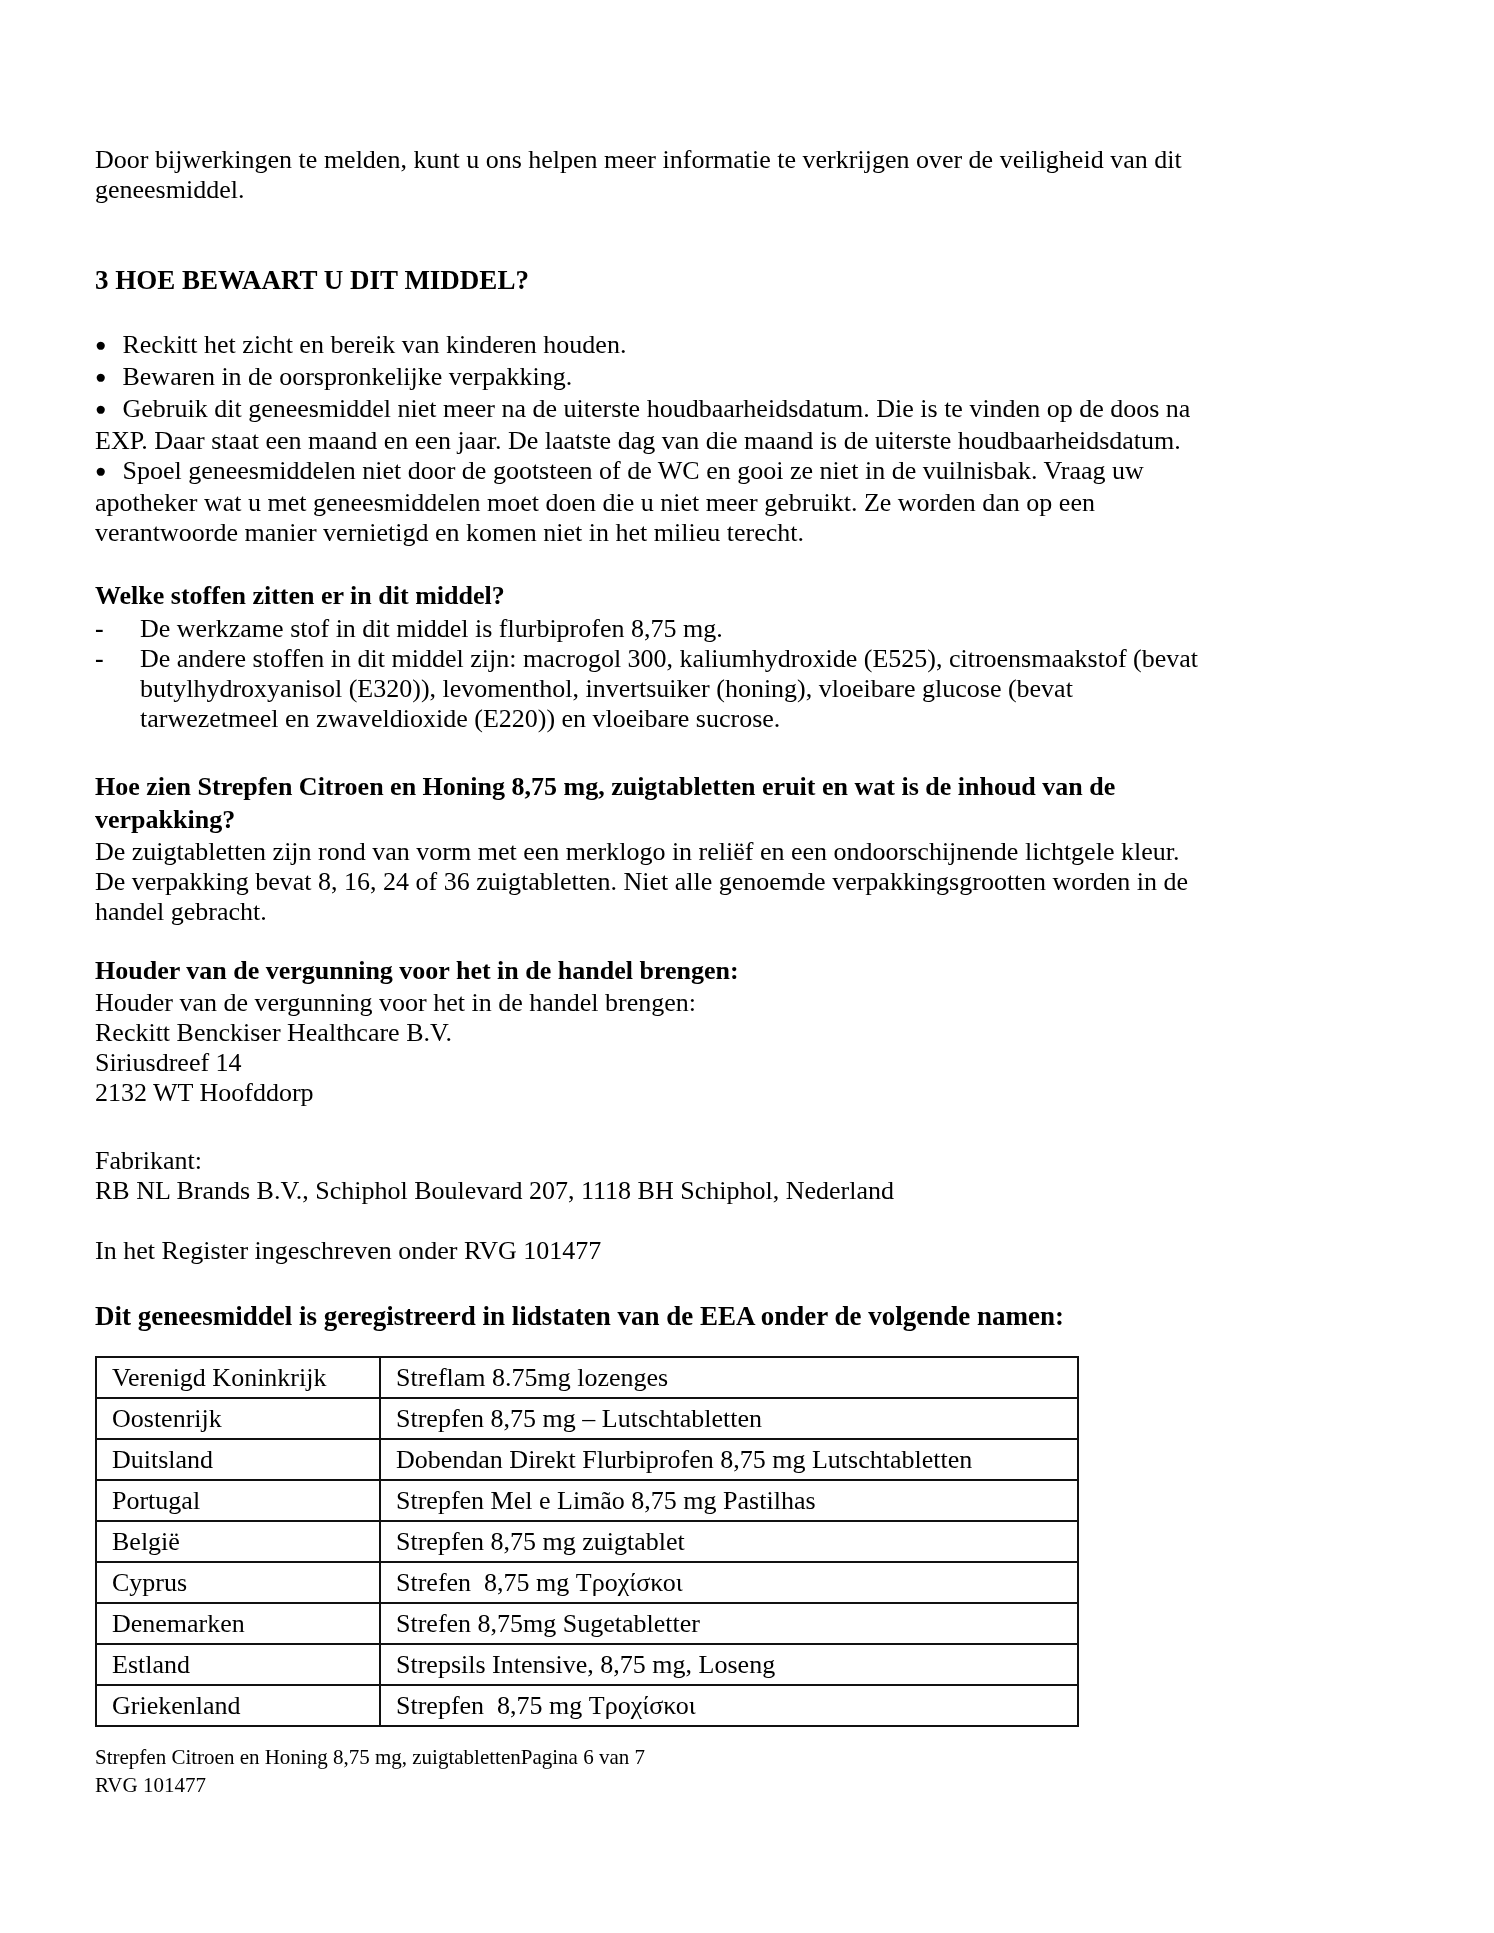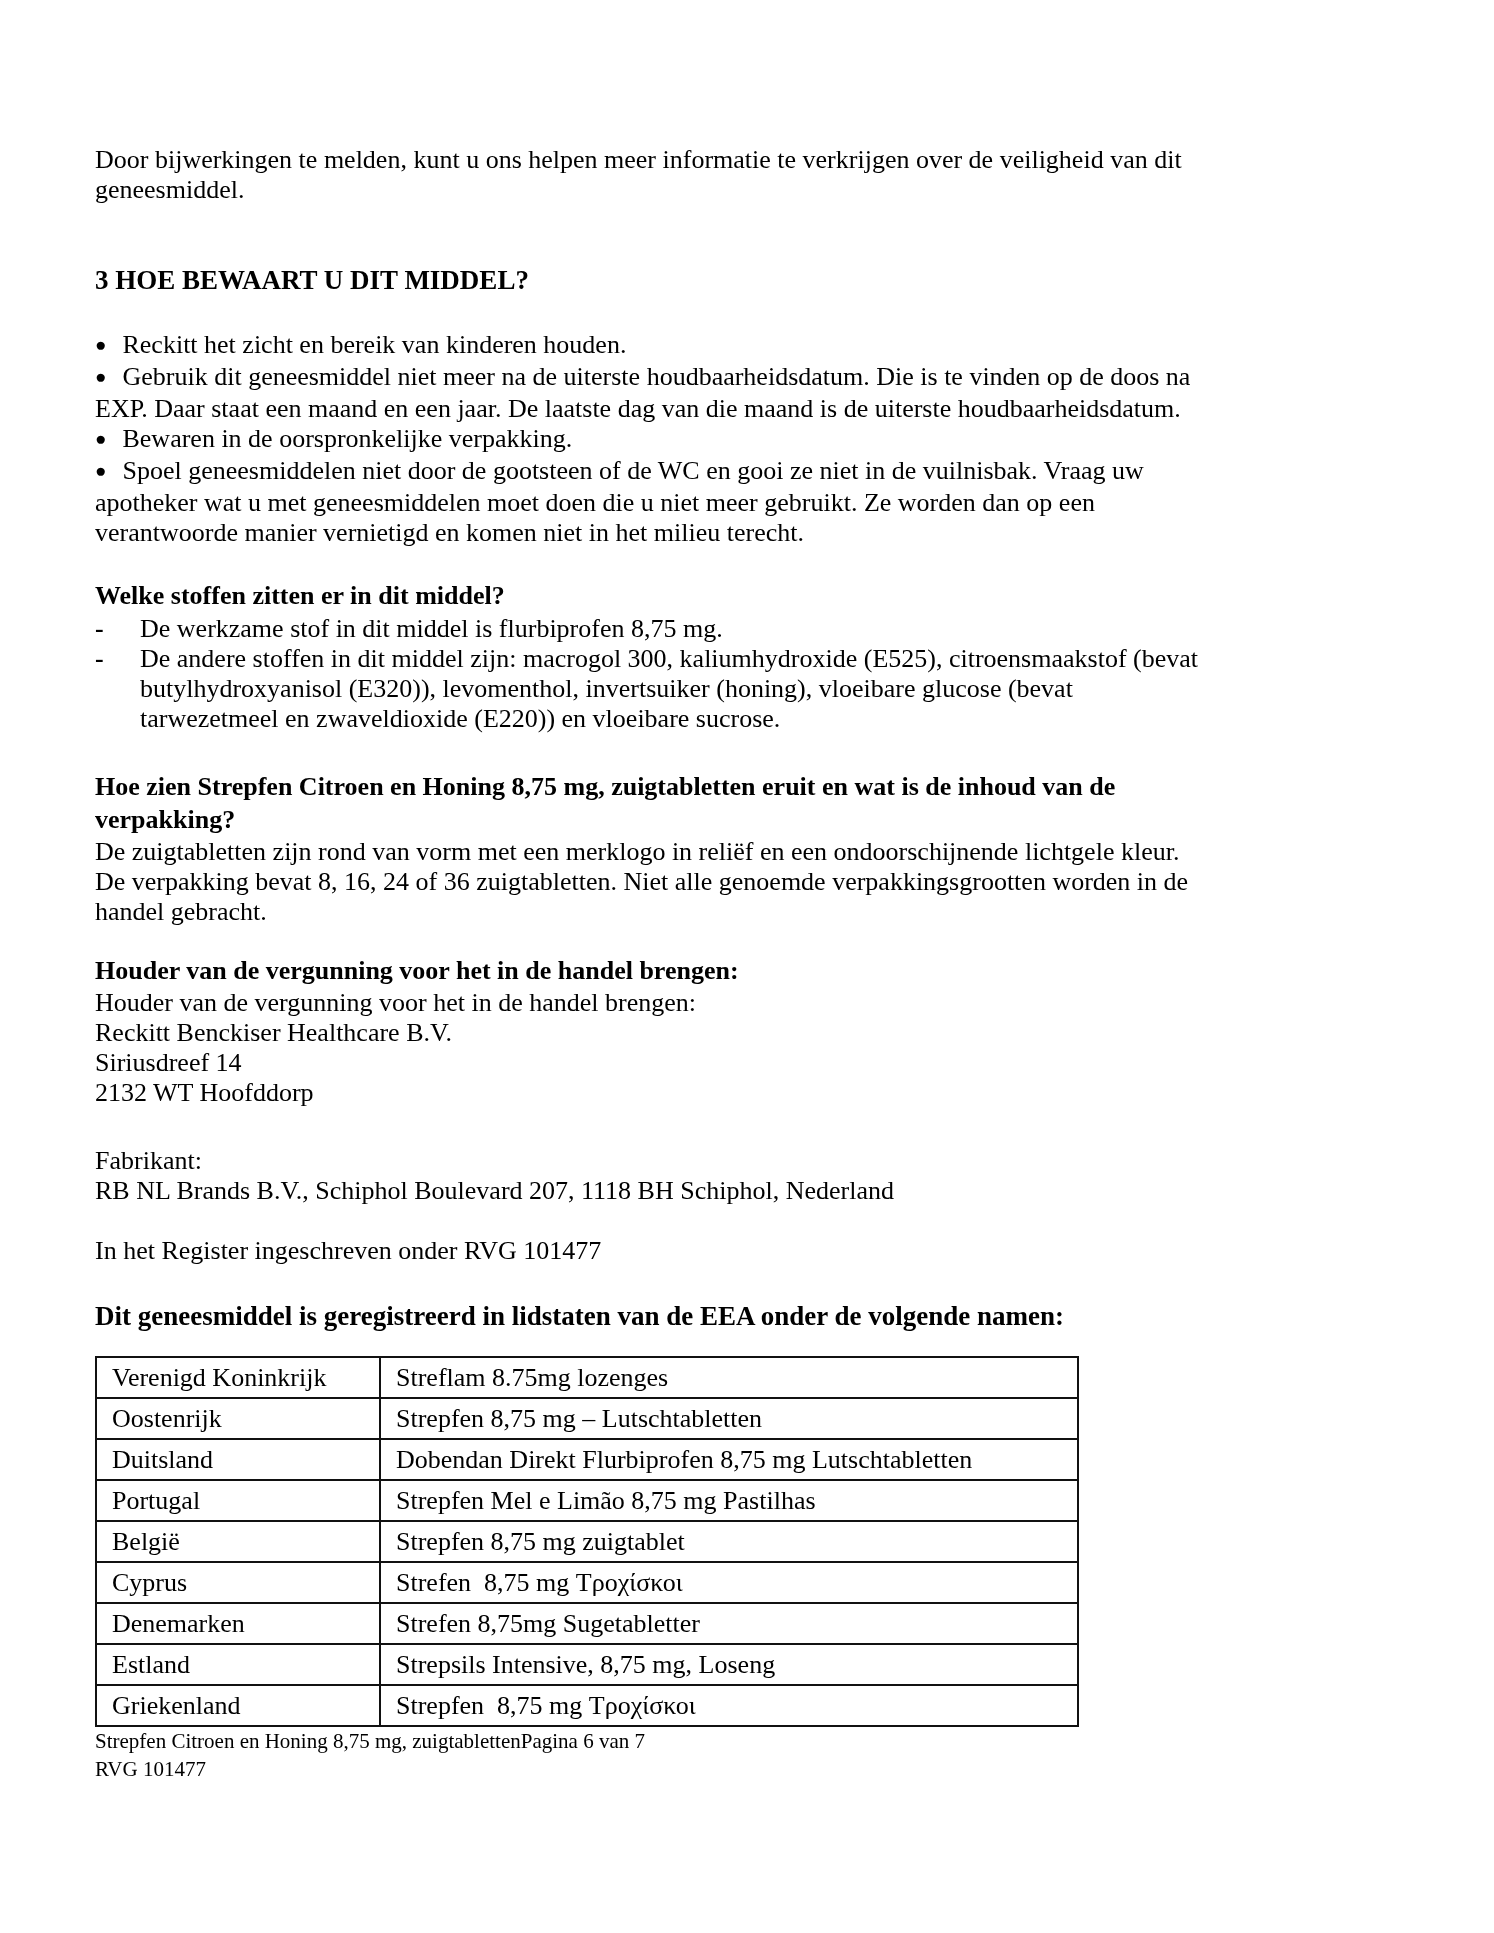--- a/index.html
+++ b/index.html
@@ -45,43 +45,43 @@
   table.eea td{
     border:2px solid #111111;
     height:39px;
     padding:0 8px 0 15px;
     vertical-align:middle;
     font-size:26px;
     white-space:pre-wrap;
     overflow:hidden;
   }
   td.col-country{width:259px;}
-  .footer{font-size:21px;line-height:28px;}
+  .footer{margin-top:16px;font-size:21px;line-height:28px;}
   .footer-line1 span{white-space:pre-wrap;}
 </style>
 </head>
 <body>
 
 <div class="page">
 
   <div class="para t">Door bijwerkingen te melden, kunt u ons helpen meer informatie te verkrijgen over de veiligheid van dit
 geneesmiddel.</div>
 
   <div class="h-section mt-h5">3 HOE BEWAART U DIT MIDDEL?</div>
 
   <div class="mt-bullets">
     <div class="bullet-item">
       <span class="b">●</span><span class="t">Reckitt het zicht en bereik van kinderen houden.</span>
     </div>
     <div class="bullet-item">
+      <span class="b">●</span><span class="t">Bewaren in de oorspronkelijke verpakking.</span>
+    </div>
+    <div class="bullet-item">
       <span class="b">●</span><span class="t">Gebruik dit geneesmiddel niet meer na de uiterste houdbaarheidsdatum. Die is te vinden op de doos na
 EXP. Daar staat een maand en een jaar. De laatste dag van die maand is de uiterste houdbaarheidsdatum.</span>
-    </div>
-    <div class="bullet-item">
-      <span class="b">●</span><span class="t">Bewaren in de oorspronkelijke verpakking.</span>
     </div>
     <div class="bullet-item">
       <span class="b">●</span><span class="t">Spoel geneesmiddelen niet door de gootsteen of de WC en gooi ze niet in de vuilnisbak. Vraag uw
 apotheker wat u met geneesmiddelen moet doen die u niet meer gebruikt. Ze worden dan op een
 verantwoorde manier vernietigd en komen niet in het milieu terecht.</span>
     </div>
   </div>
 
 
   <div class="h-sub mt-welke">Welke stoffen zitten er in dit middel?</div>

